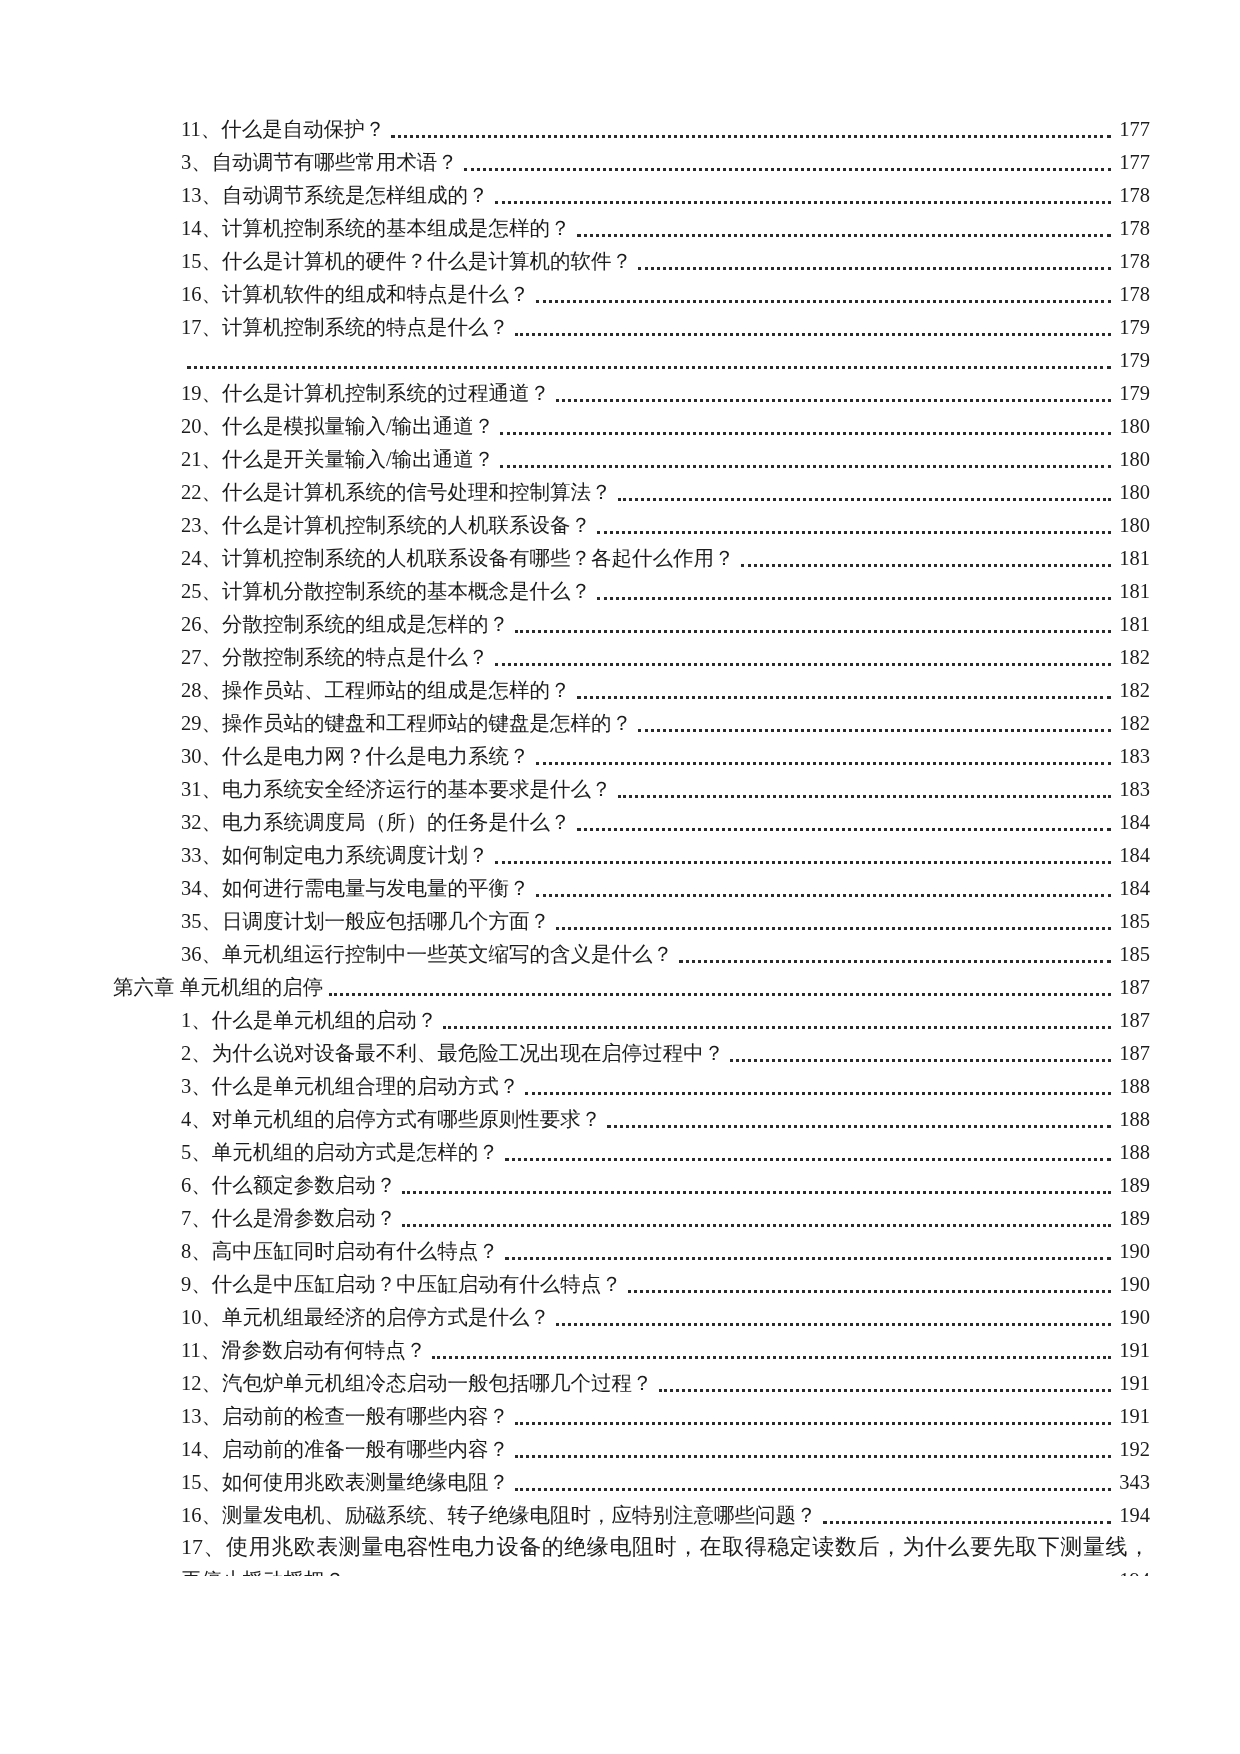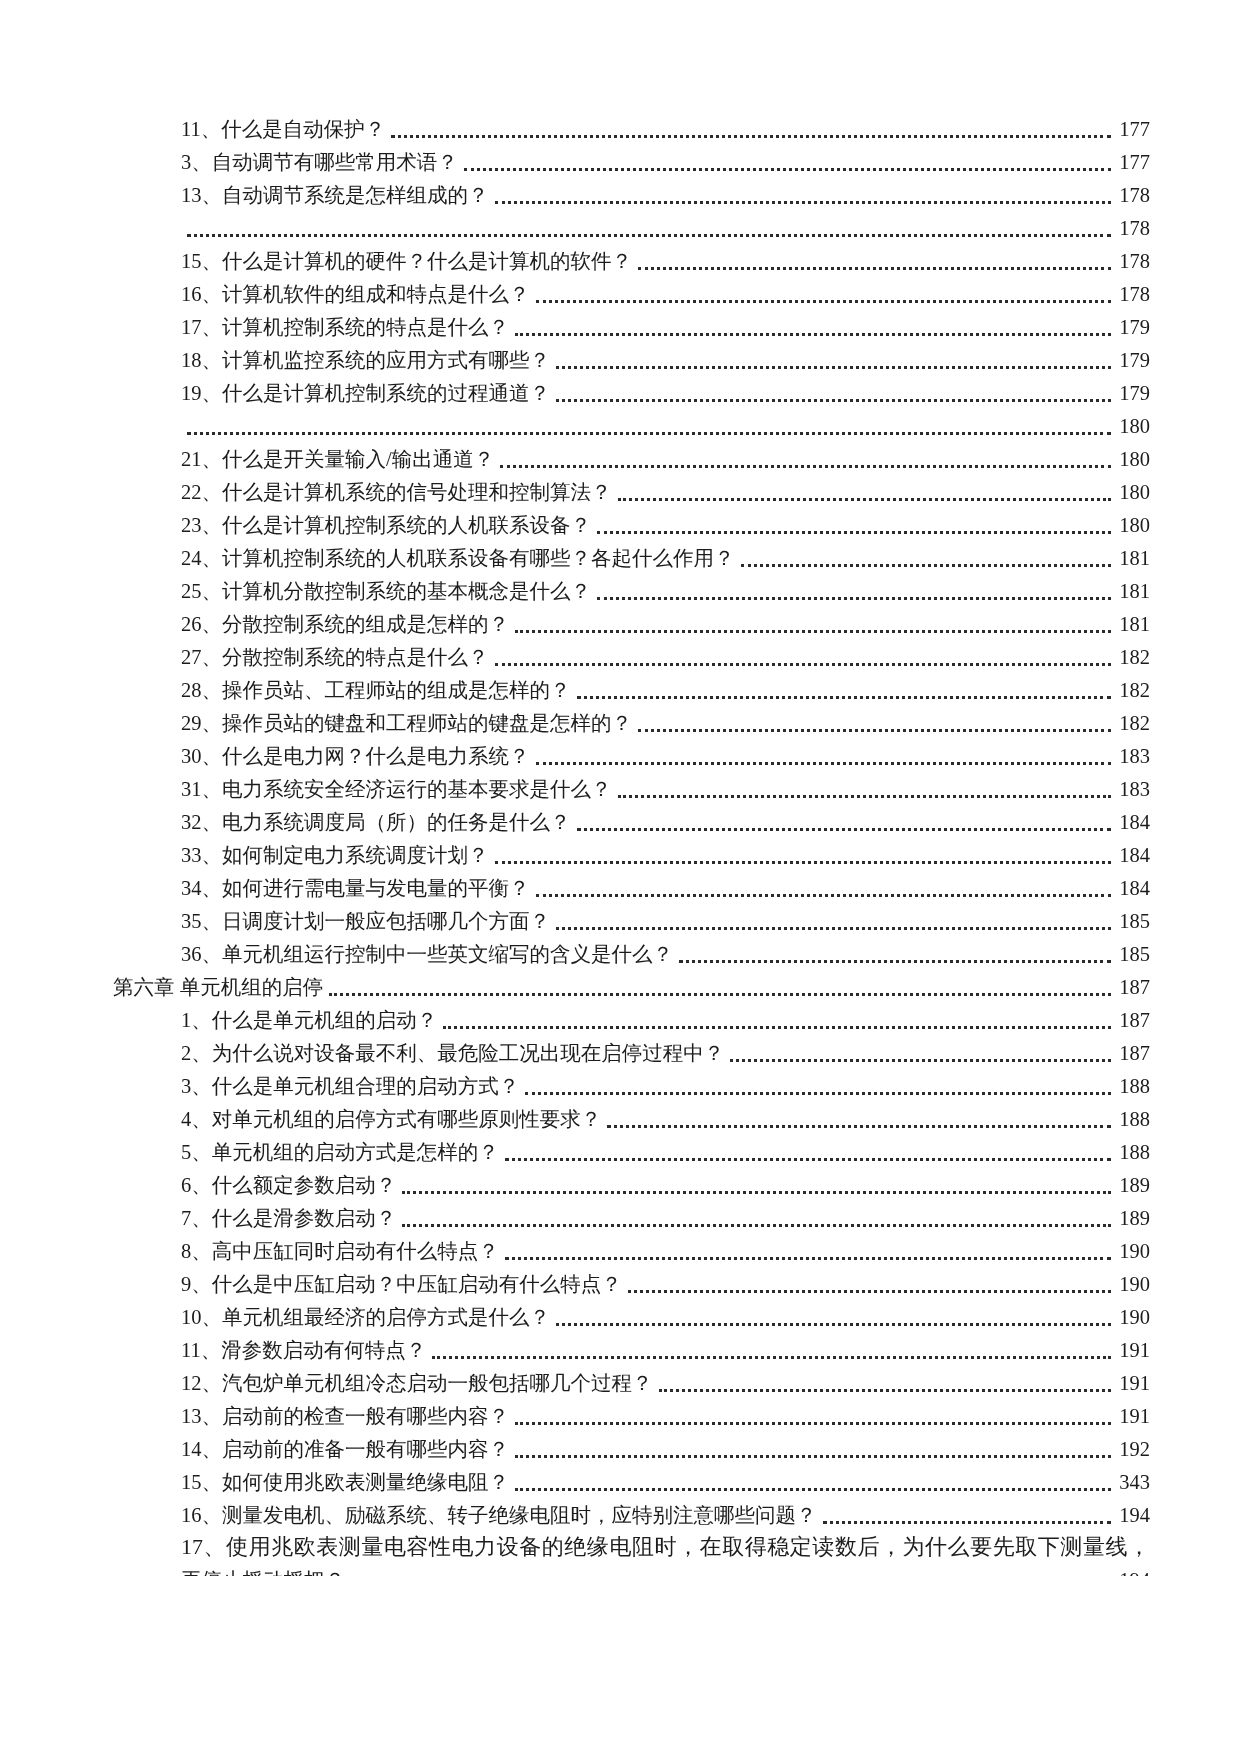--- a/index.html
+++ b/index.html
@@ -36,49 +36,50 @@
         <span class="label">3、自动调节有哪些常用术语？</span>
         <span class="leader"></span>
         <span class="pagenum">177</span>
       </div>
       <div class="toc-row item">
         <span class="label">13、自动调节系统是怎样组成的？</span>
         <span class="leader"></span>
         <span class="pagenum">178</span>
       </div>
       <div class="toc-row item">
+        <span class="label">14、计算机控制系统的基本组成是怎样的？</span>
         <span class="leader"></span>
         <span class="pagenum">178</span>
       </div>
       <div class="toc-row item">
         <span class="label">15、什么是计算机的硬件？什么是计算机的软件？</span>
         <span class="leader"></span>
         <span class="pagenum">178</span>
       </div>
       <div class="toc-row item">
         <span class="label">16、计算机软件的组成和特点是什么？</span>
         <span class="leader"></span>
         <span class="pagenum">178</span>
       </div>
       <div class="toc-row item">
         <span class="label">17、计算机控制系统的特点是什么？</span>
         <span class="leader"></span>
         <span class="pagenum">179</span>
       </div>
       <div class="toc-row item">
-        <span class="label">18、计算机监控系统的应用方式有哪些？</span>
         <span class="leader"></span>
         <span class="pagenum">179</span>
       </div>
       <div class="toc-row item">
         <span class="label">19、什么是计算机控制系统的过程通道？</span>
         <span class="leader"></span>
         <span class="pagenum">179</span>
       </div>
       <div class="toc-row item">
+        <span class="label">20、什么是模拟量输入/输出通道？</span>
         <span class="leader"></span>
         <span class="pagenum">180</span>
       </div>
       <div class="toc-row item">
         <span class="label">21、什么是开关量输入/输出通道？</span>
         <span class="leader"></span>
         <span class="pagenum">180</span>
       </div>
       <div class="toc-row item">
         <span class="label">22、什么是计算机系统的信号处理和控制算法？</span>

